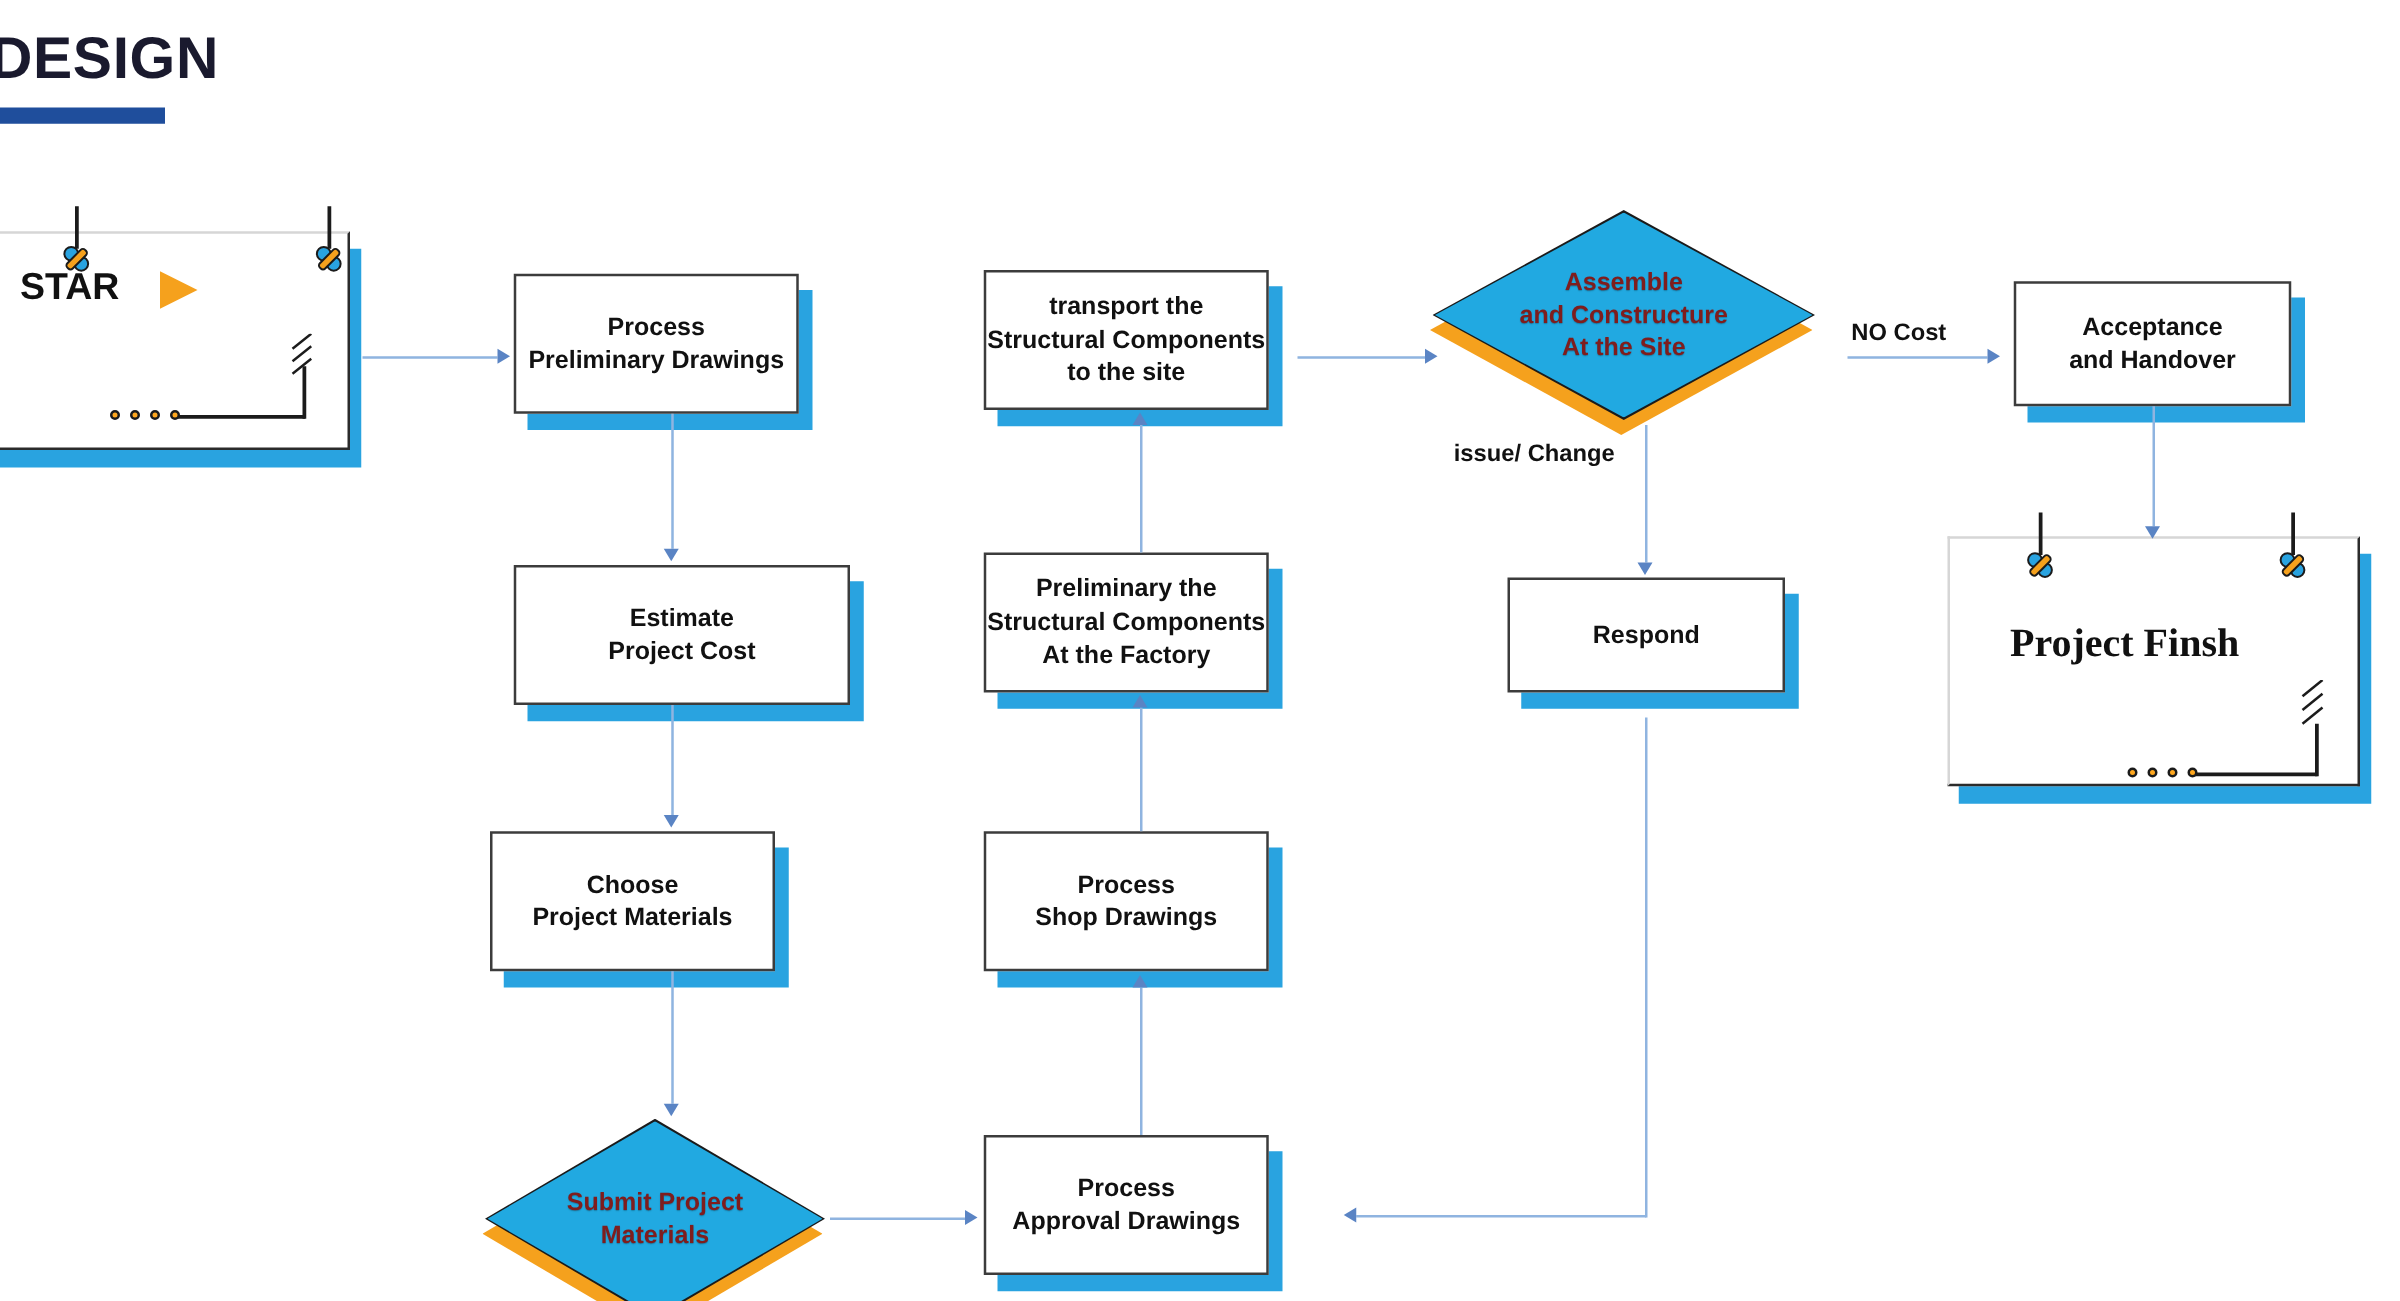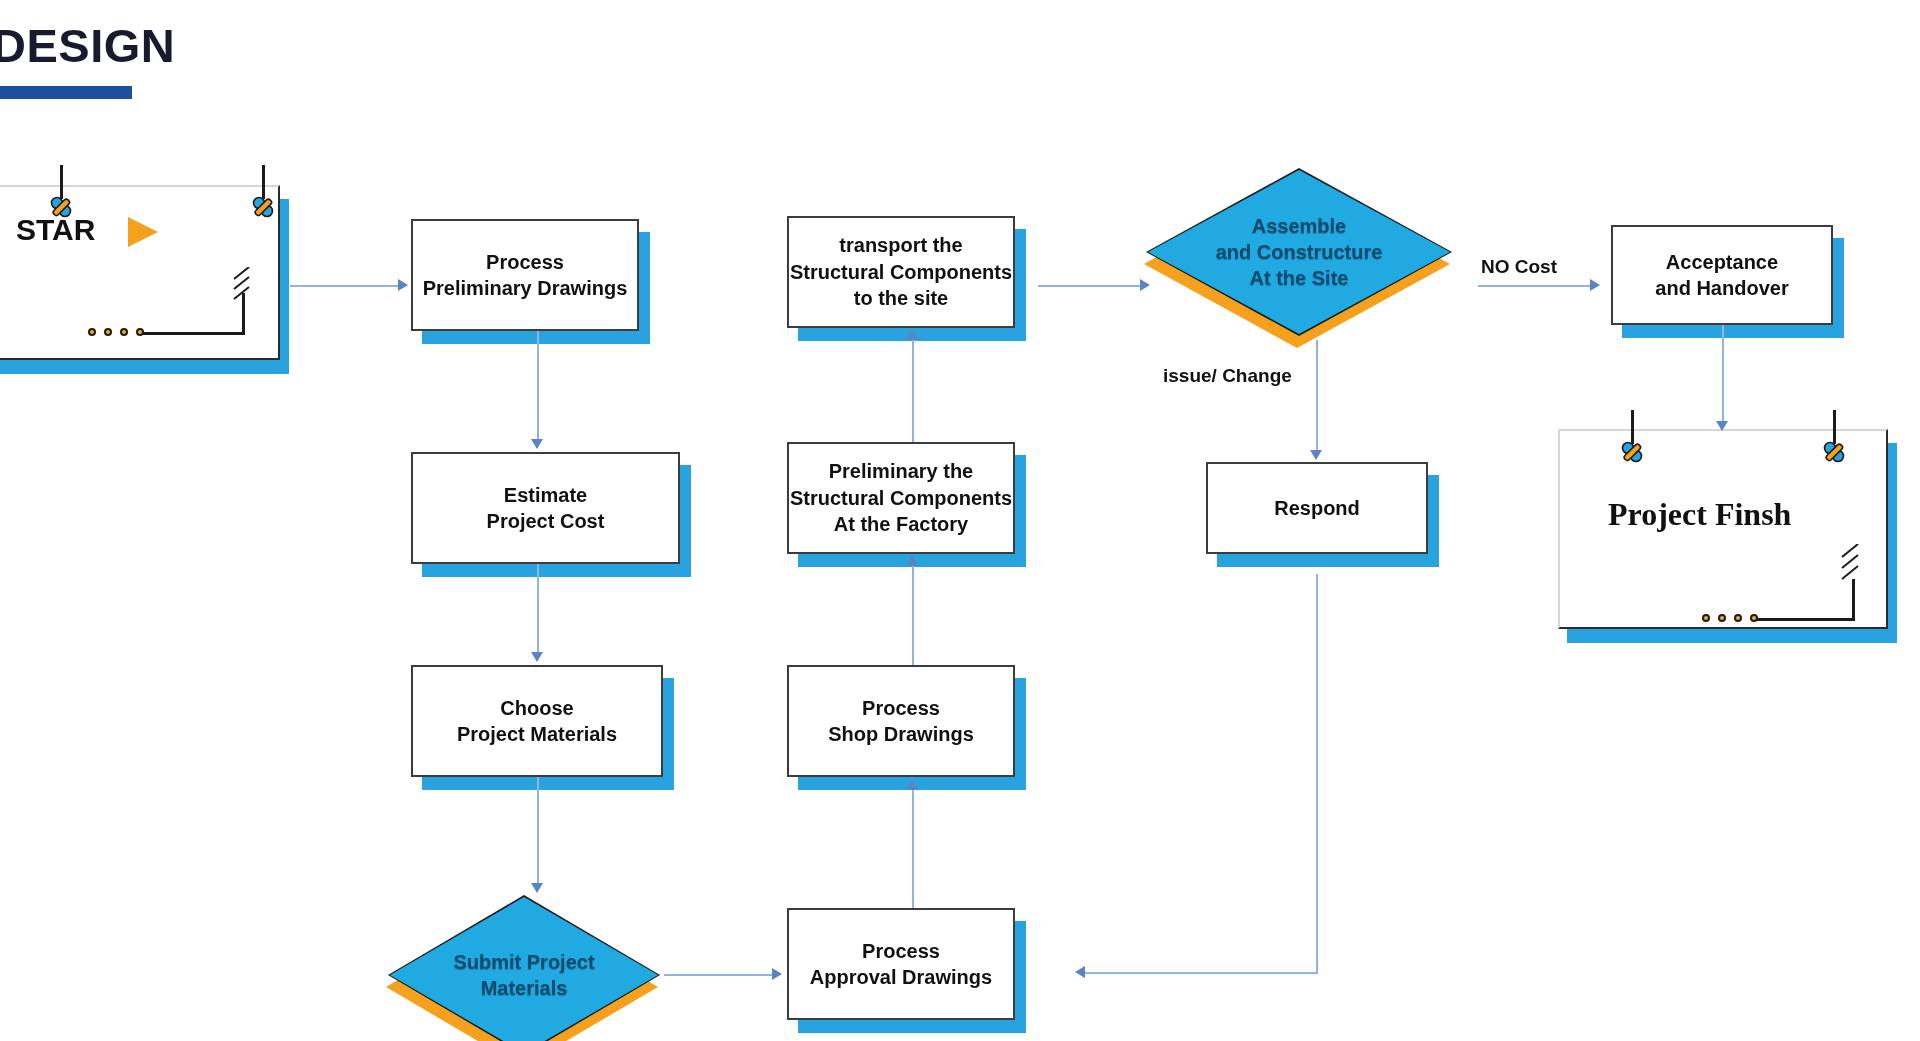--- a/index.html
+++ b/index.html
@@ -145,21 +145,21 @@
     width: calc(100% - 4px); height: calc(100% - 4px);
     background: #21a9e1;
     clip-path: polygon(50% 0, 100% 50%, 50% 100%, 0 50%);
     display: flex;
     align-items: center;
     justify-content: center;
   }
   .diamond .dia-label {
     font-size: 20px;
     font-weight: 700;
-    color: #0c4a6e;
+    color: #7f1d1d;
     text-align: center;
     line-height: 1.3;
     white-space: pre-line;
     text-shadow: 0 1px 1px rgba(0,0,0,0.25);
   }
 
   
   .conn { position: absolute; }
   .conn-h { position: absolute; height: 2px; background: #8fb4e0; }
   .conn-v { position: absolute; width: 2px; background: #8fb4e0; }
@@ -234,21 +234,21 @@
 </div>
 
 <div class="proc-box" style="left:411px; top:452px; width:269px; height:112px;">
   <div class="box-shadow"></div>
   <div class="box-body">
     <div class="box-label">Estimate
 Project Cost</div>
   </div>
 </div>
 
-<div class="proc-box" style="left:411px; top:665px; width:228px; height:112px;padding-left:24px;">
+<div class="proc-box" style="left:392px; top:665px; width:228px; height:112px;">
   <div class="box-shadow"></div>
   <div class="box-body">
     <div class="box-label">Choose
 Project Materials</div>
   </div>
 </div>
 
 <div class="diamond" style="left:388px; top:895px; width:272px; height:160px;">
   <div class="dia-shadow"></div>
   <div class="dia-fill"></div>
@@ -401,21 +401,21 @@
 <div class="conn">
   <div class="conn-h" style="left:1478px; top:285px; width:112px;"></div>
   <div class="arrow-r" style="left:1590px; top:279px;"></div>
 </div>
 <div class="edge-label" style="left:1481px; top:256px;">NO Cost</div>
 
 <div class="conn">
   <div class="conn-v" style="left:1316px; top:340px; height:110px;"></div>
   <div class="arrow-d" style="left:1310px; top:450px;"></div>
 </div>
-<div class="edge-label" style="left:1163px; top:365px;">issue/ Change</div>
+<div class="edge-label" style="left:1163px; top:353px;">issue/ Change</div>
 
 <div class="conn">
   <div class="conn-v" style="left:1316px; top:574px; height:400px;"></div>
   <div class="conn-h" style="left:1085px; top:972px; width:232px;"></div>
   <div class="arrow-l" style="left:1075px; top:966px;"></div>
 </div>
 
 <div class="conn">
   <div class="conn-v" style="left:1722px; top:325px; height:96px;"></div>
   <div class="arrow-d" style="left:1716px; top:421px;"></div>

